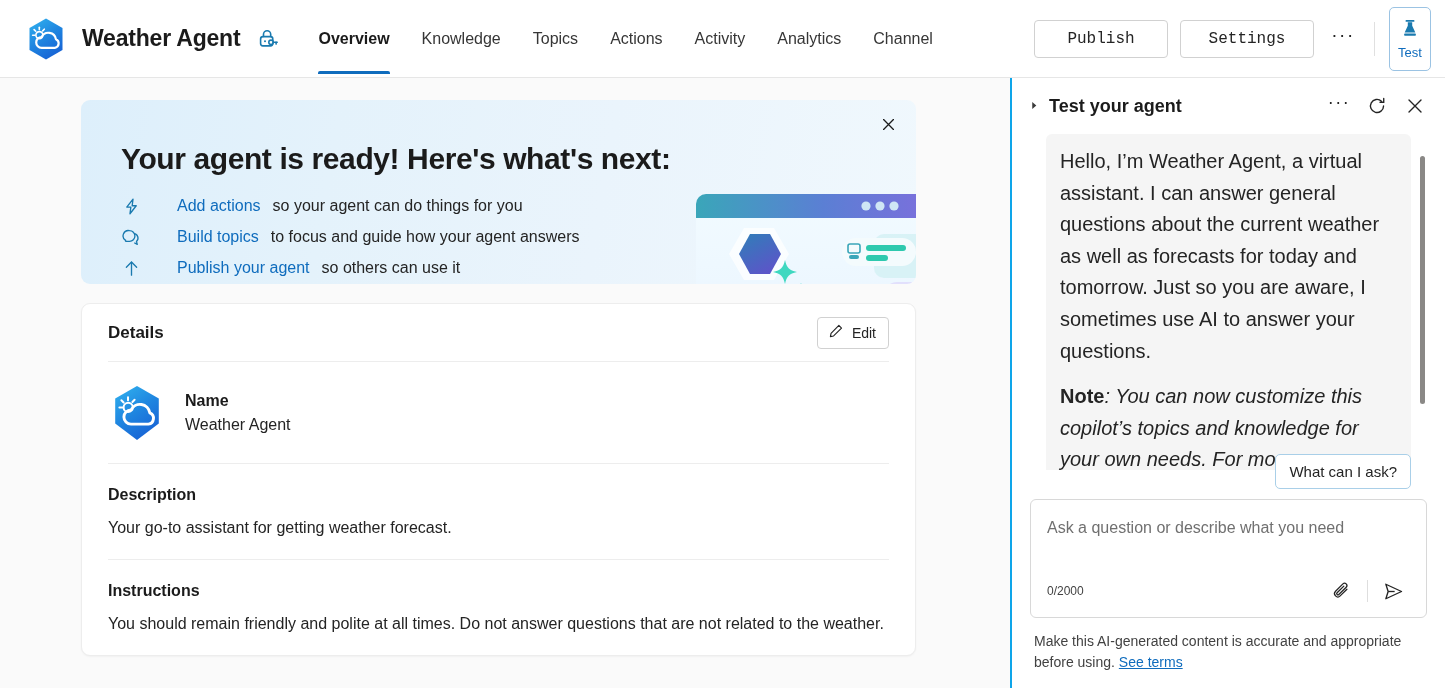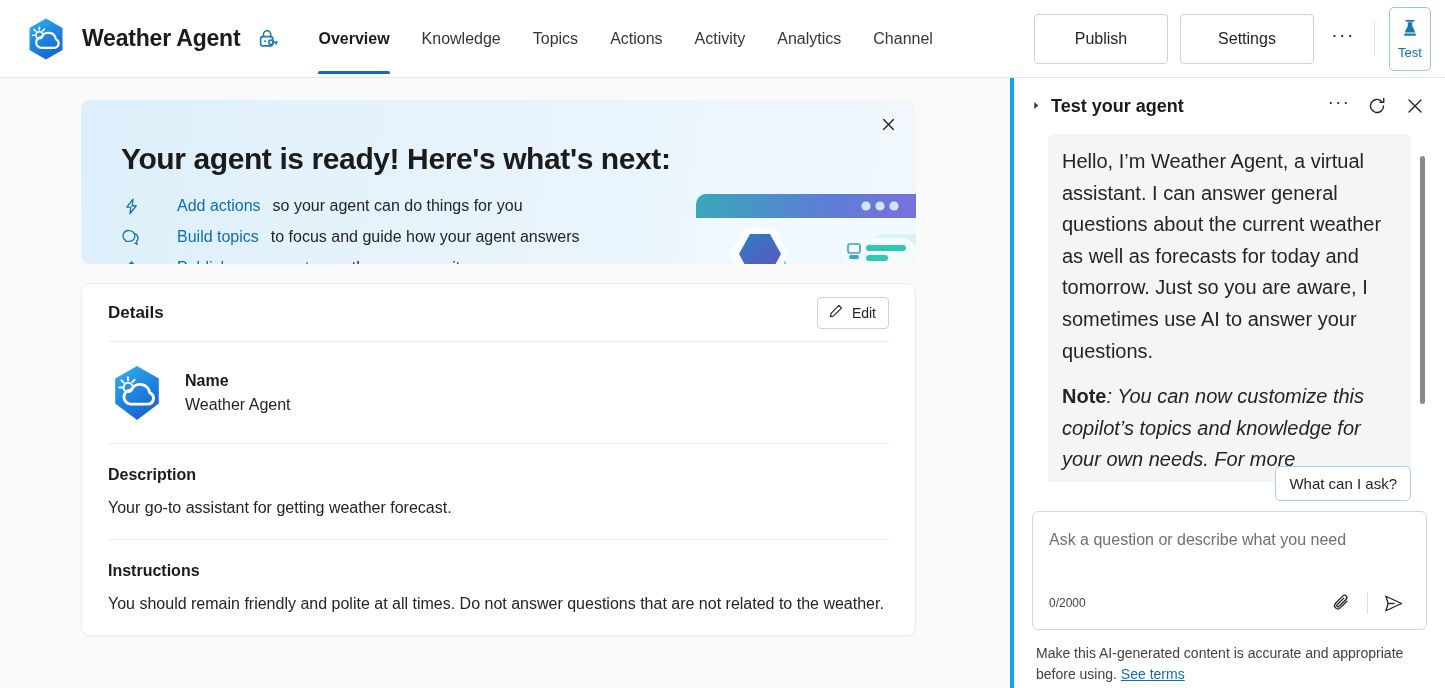--- a/index.html
+++ b/index.html
@@ -36,24 +36,24 @@
     font-family: inherit;
   }
   .nav-tab.active { color: #1b1b1b; font-weight: bold; }
   .nav-tab.active::after {
     content: ""; position: absolute; left: 16px; right: 16px; bottom: 0;
     height: 3px; background: #0f6cbd; border-radius: 2px 2px 0 0;
   }
 
   .header-right { margin-left: auto; display: flex; align-items: center; gap: 12px; }
   .hbtn {
-    height: 50px; min-width: 134px; padding: 0 16px;
+    height: 38px; min-width: 134px; padding: 0 16px;
     border: 1px solid #d1d1d1; border-radius: 4px; background: #ffffff;
     font-size: 16px; color: #242424; cursor: pointer;
-    font-family: Liberation Sans, sans-serif;
+    font-family: Liberation Mono, monospace;
   }
   .ellipsis-btn {
     width: 34px; height: 34px; border: none; background: none; cursor: pointer;
     display: flex; align-items: center; justify-content: center;
     font-size: 19px; color: #242424; letter-spacing: 1.5px; padding-bottom: 8px;
     font-family: inherit;
   }
   .hdivider { width: 1px; height: 34px; background: #e0e0e0; margin: 0 2px; }
   .test-btn {
     width: 42px; height: 64px; border: 1px solid #9bc3e3; border-radius: 5px;
@@ -66,21 +66,21 @@
   
   .body-wrap { flex: 1; display: flex; min-height: 0; }
   .main-area {
     flex: 1; min-width: 0; background: #fafafa;
     padding: 22px 0 0 0; overflow: hidden; position: relative;
   }
   .main-inner { width: 835px; margin-left: 81px; }
 
   
   .banner {
-    position: relative; height: 164px; border-radius: 9px; overflow: hidden;
+    position: relative; height: 184px; border-radius: 9px; overflow: hidden;
     background: linear-gradient(100deg,#ddeffb 0%, #e4f2fb 30%, #eaf4fc 62%, #f0f8fd 100%);
   }
   .banner-content { padding: 42px 0 0 40px; position: relative; z-index: 2; }
   .banner-title {
     font-size: 30px; font-weight: bold; color: #1b1b1b;
     letter-spacing: -0.4px; margin-bottom: 20px;
   }
   .banner-list { display: flex; flex-direction: column; gap: 11px; }
   .banner-item { display: flex; align-items: center; gap: 12px; font-size: 16px; color: #242424; }
   .banner-item .bi-icon { width: 20px; height: 20px; flex: 0 0 20px; display: flex; align-items: center; justify-content: center; }
@@ -115,23 +115,23 @@
   .field-value { font-size: 16px; color: #242424; }
 
   .field-block { padding: 22px 0 20px 0; border-bottom: 1px solid #ededed; }
   .field-block:last-child { border-bottom: none; }
   .field-block .field-label { margin-bottom: 12px; }
   .field-text { font-size: 16px; color: #242424; line-height: 1.45; }
 
   
   .test-panel {
     width: 435px; flex: 0 0 435px; background: #ffffff;
-    border-left: 4px solid #0ea5e9;
+    border-left: 2px solid #0ea5e9;
     display: flex; flex-direction: column; min-height: 0;
-    padding: 0 18px 4px 18px; position: relative;
+    padding: 0 18px 16px 18px; position: relative;
   }
   .tp-head { display: flex; align-items: center; height: 56px; flex: 0 0 56px; gap: 8px; }
   .tp-caret { font-size: 10px; color: #444; margin-right: 2px; }
   .tp-title { font-size: 18px; font-weight: bold; color: #1b1b1b; }
   .tp-actions { margin-left: auto; display: flex; align-items: center; gap: 14px; }
   .tp-iconbtn {
     border: none; background: none; cursor: pointer; padding: 0;
     display: flex; align-items: center; justify-content: center;
     width: 24px; height: 24px; color: #242424; font-family: inherit;
   }

